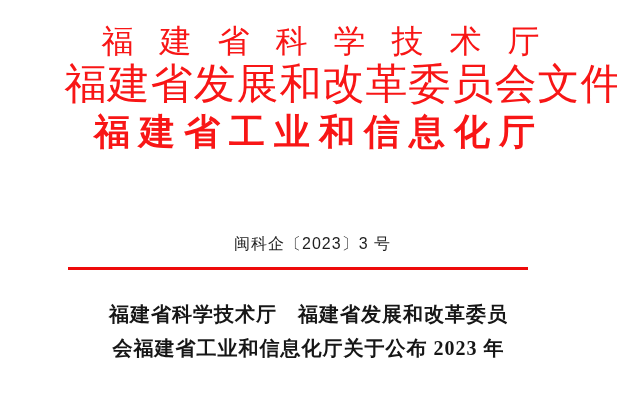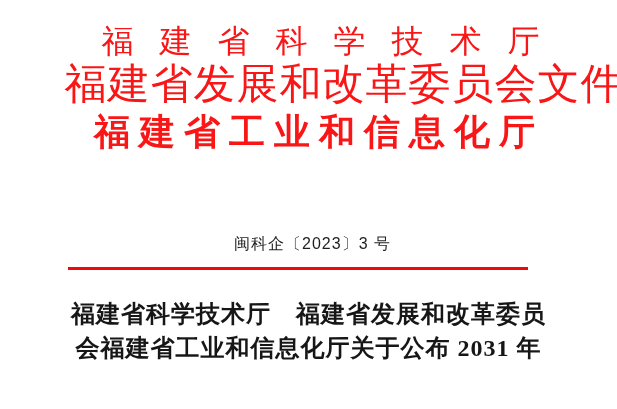--- a/index.html
+++ b/index.html
@@ -82,21 +82,21 @@
 
   
   .title-block {
     position: absolute;
     top: 297px;
     left: 0;
     width: 617px;
     text-align: center;
     font-family: "Liberation Serif", serif;
     font-weight: bold;
-    font-size: 24px;
+    font-size: 20px;
     line-height: 34px;
     letter-spacing: 1px;
     color: #161616;
   }
   .title-line {
     white-space: nowrap;
   }
 </style>
 </head>
 <body>
@@ -108,16 +108,16 @@
     <div class="lh-line lh2">福建省发展和改革委员会文件</div>
     <div class="lh-line lh3">福建省工业和信息化厅</div>
   </div>
 
   <div class="doc-number">闽科企〔2023〕3 号</div>
 
   <div class="red-rule"></div>
 
   <div class="title-block">
     <div class="title-line">福建省科学技术厅　福建省发展和改革委员</div>
-    <div class="title-line">会福建省工业和信息化厅关于公布 2031 年</div>
+    <div class="title-line">会福建省工业和信息化厅关于公布 2023 年</div>
   </div>
 
 </div>
 
 </body></html>

